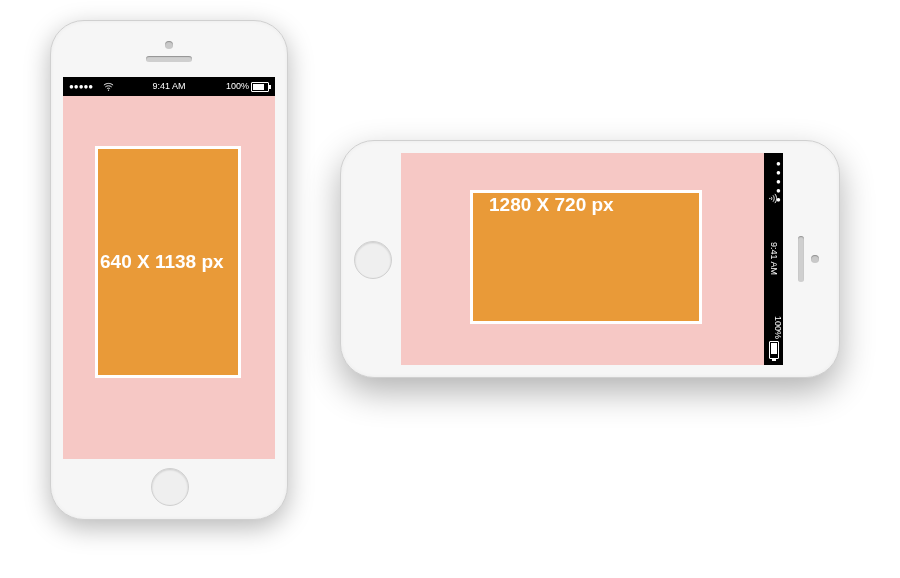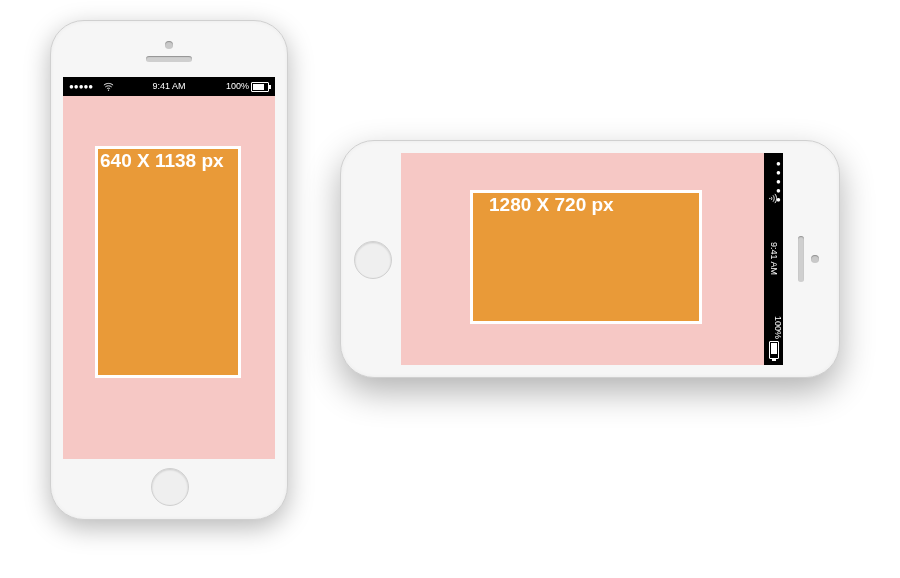--- a/index.html
+++ b/index.html
@@ -14,21 +14,21 @@
   .pp-ear{position:absolute;left:50%;top:35px;width:46px;height:6px;margin-left:-23px;background:#cfcfcf;border-radius:4px;box-shadow:inset 0 1px 1px rgba(0,0,0,.3);}
   .pp-screen{position:absolute;left:12px;right:12px;top:56px;bottom:60px;background:#f6c8c5;}
   .pp-status{position:absolute;left:0;right:0;top:0;height:19px;background:#000;color:#fff;font-size:9px;line-height:19px;}
   .pp-status .dots{position:absolute;left:6px;top:0;letter-spacing:0px;font-size:8px;}
   .pp-status .wifi{position:absolute;left:40px;top:4px;}
   .pp-status .time{position:absolute;left:0;right:0;text-align:center;font-weight:500;}
   .pp-status .pct{position:absolute;right:26px;top:0;}
   .pp-status .batt{position:absolute;right:6px;top:5px;width:16px;height:8px;border:1px solid #fff;border-radius:1px;}
   .pp-status .batt::after{content:"";position:absolute;right:-3px;top:2px;width:2px;height:4px;background:#fff;}
   .pp-status .batt i{position:absolute;left:1px;top:1px;bottom:1px;width:11px;background:#fff;}
-  .pp-box{position:absolute;left:35px;top:72px;width:140px;height:226px;background:#e99a38;outline:3px solid #fff;display:flex;}
+  .pp-box{position:absolute;left:35px;top:72px;width:140px;height:226px;background:#e99a38;outline:3px solid #fff;display:flex;align-items:center;}
   .pp-label{color:#fff;font-weight:600;font-size:19px;line-height:24px;padding-left:2px;}
   .pp-home{position:absolute;left:50%;bottom:13px;width:36px;height:36px;margin-left:-18px;border-radius:50%;background:#efefef;border:1px solid #d0d0d0;box-shadow:inset 0 1px 2px rgba(0,0,0,.15);}
   
   .wifi svg{display:block;}
   
   .phone-land{
     position:absolute;left:340px;top:140px;width:498px;height:236px;
     background:#f6f6f6;border:1px solid #d0d0d0;border-radius:34px;
     box-shadow:0 14px 34px rgba(0,0,0,0.30), inset 0 0 4px rgba(0,0,0,0.05);
   }

